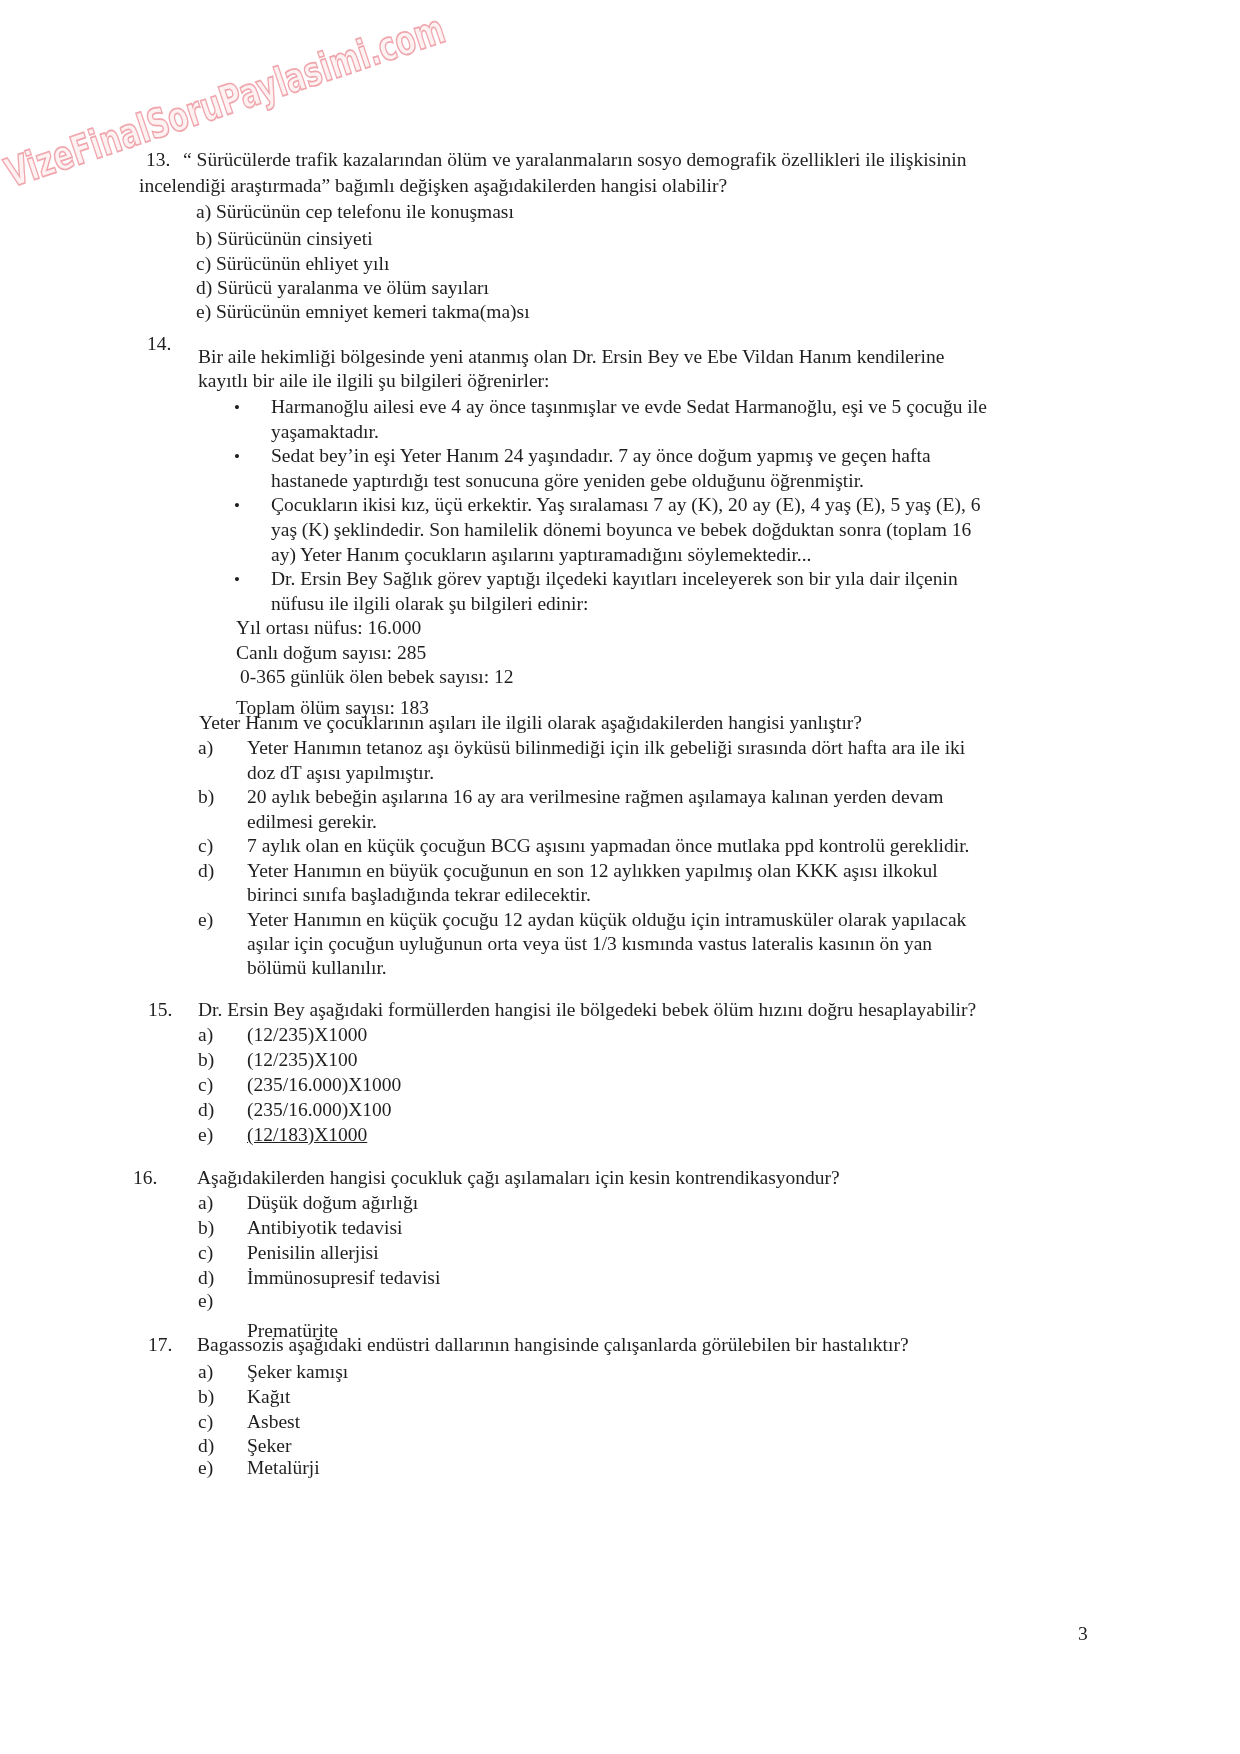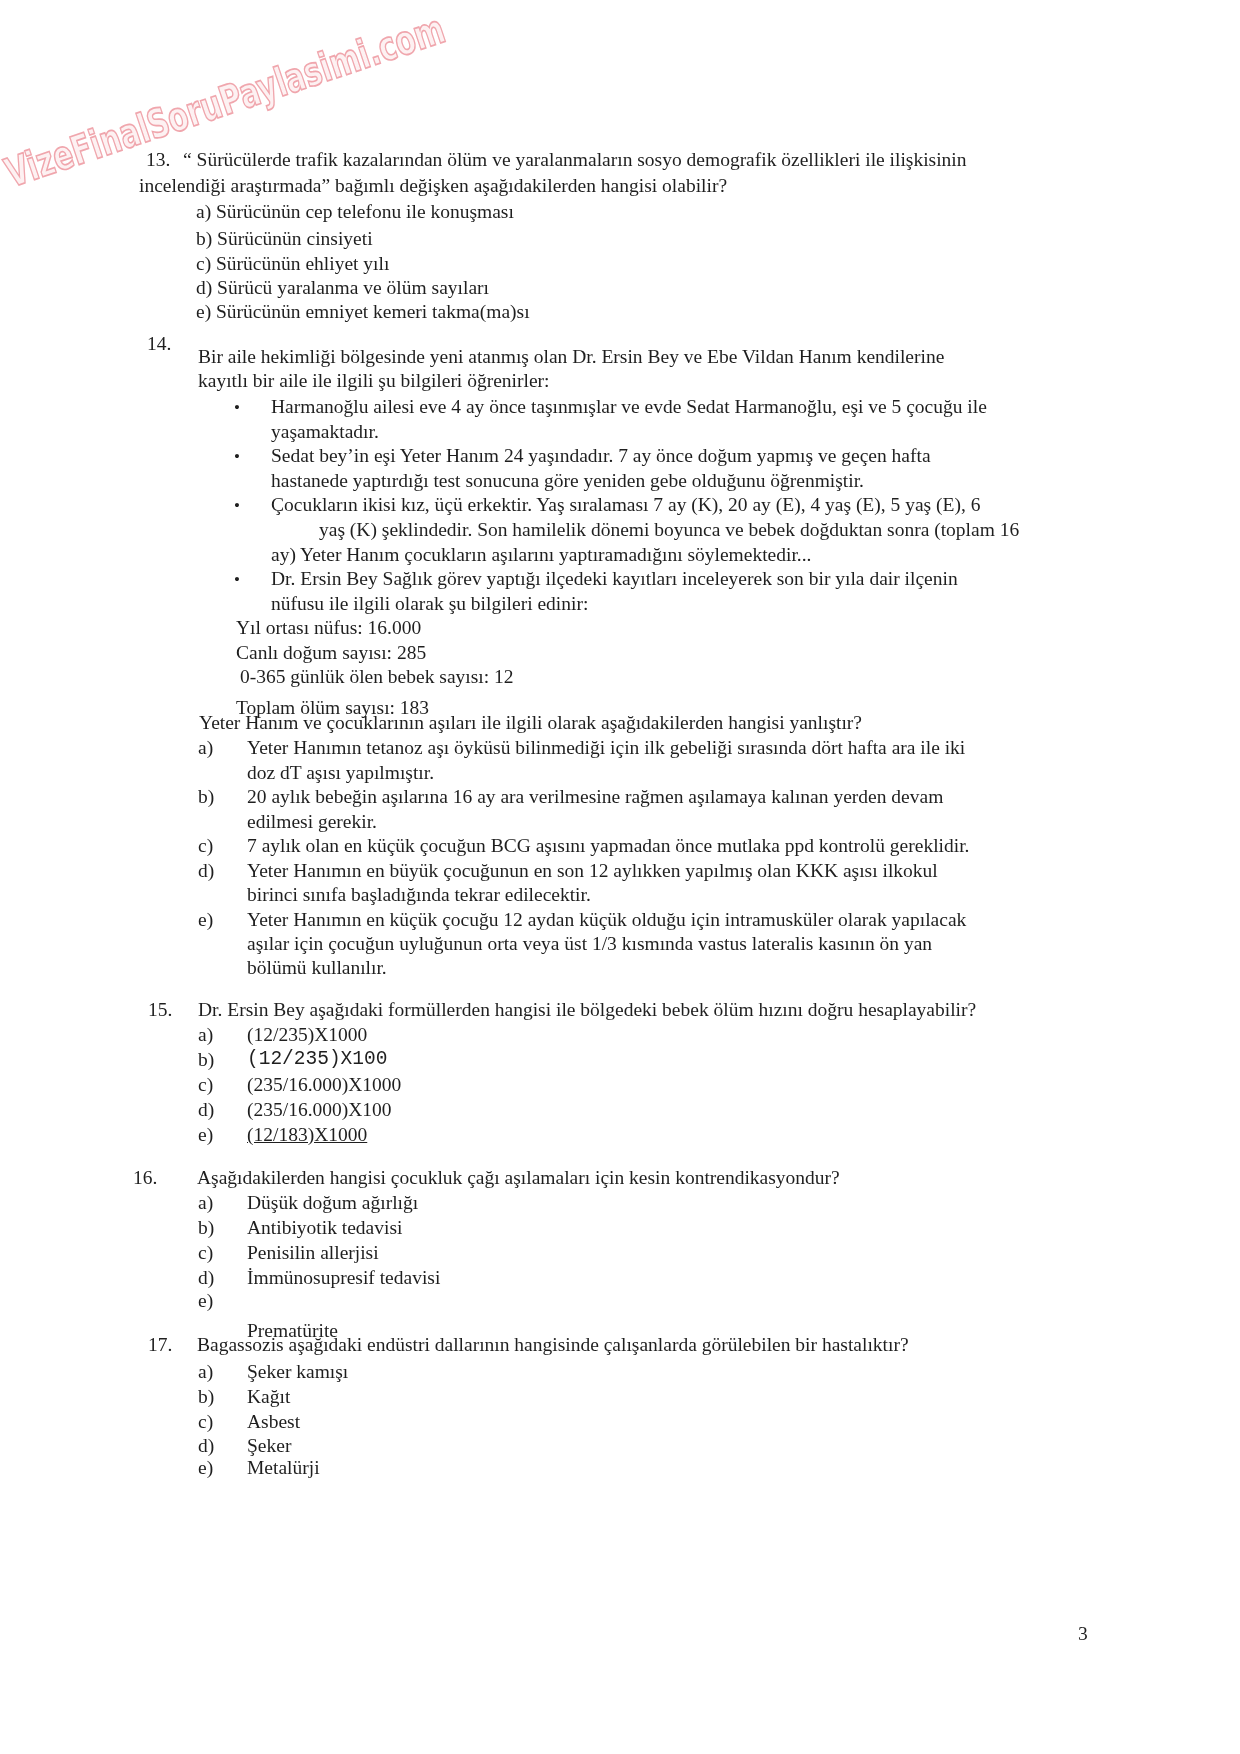--- a/index.html
+++ b/index.html
@@ -79,21 +79,21 @@
       <div class="bullet" style="left:234px;top:399px;">•</div>
       <div class="ln" style="left:271px;top:397px;">Harmanoğlu ailesi eve 4 ay önce taşınmışlar ve evde Sedat Harmanoğlu, eşi ve 5 çocuğu ile</div>
       <div class="ln" style="left:271px;top:422px;">yaşamaktadır.</div>
 
       <div class="bullet" style="left:234px;top:448px;">•</div>
       <div class="ln" style="left:271px;top:446px;">Sedat bey’in eşi Yeter Hanım 24 yaşındadır. 7 ay önce doğum yapmış ve geçen hafta</div>
       <div class="ln" style="left:271px;top:471px;">hastanede yaptırdığı test sonucuna göre yeniden gebe olduğunu öğrenmiştir.</div>
 
       <div class="bullet" style="left:234px;top:497px;">•</div>
       <div class="ln" style="left:271px;top:495px;">Çocukların ikisi kız, üçü erkektir. Yaş sıralaması 7 ay (K), 20 ay (E), 4 yaş (E), 5 yaş (E), 6</div>
-      <div class="ln" style="left:271px;top:520px;margin-left:48px;">yaş (K) şeklindedir. Son hamilelik dönemi boyunca ve bebek doğduktan sonra (toplam 16</div>
+      <div class="ln" style="left:271px;top:520px;">yaş (K) şeklindedir. Son hamilelik dönemi boyunca ve bebek doğduktan sonra (toplam 16</div>
       <div class="ln" style="left:271px;top:545px;">ay) Yeter Hanım çocukların aşılarını yaptıramadığını söylemektedir...</div>
 
       <div class="bullet" style="left:234px;top:571px;">•</div>
       <div class="ln" style="left:271px;top:569px;">Dr. Ersin Bey Sağlık görev yaptığı ilçedeki kayıtları inceleyerek son bir yıla dair ilçenin</div>
       <div class="ln" style="left:271px;top:594px;">nüfusu ile ilgili olarak şu bilgileri edinir:</div>
 
       <div class="ln" style="left:236px;top:618px;">Yıl ortası nüfus: 16.000</div>
       <div class="ln" style="left:236px;top:643px;">Canlı doğum sayısı: 285</div>
       <div class="ln" style="left:240px;top:667px;">0-365 günlük ölen bebek sayısı: 12</div>
       <div class="ln" style="left:236px;top:690px;margin-top:8px;">Toplam ölüm sayısı: 183</div>
@@ -120,21 +120,21 @@
       <div class="ln" style="left:247px;top:934px;">aşılar için çocuğun uyluğunun orta veya üst 1/3 kısmında vastus lateralis kasının ön yan</div>
       <div class="ln" style="left:247px;top:958px;">bölümü kullanılır.</div>
     </div>
 
     <div>
       <div class="ln" style="left:148px;top:1000px;">15.</div>
       <div class="ln" style="left:198px;top:1000px;">Dr. Ersin Bey aşağıdaki formüllerden hangisi ile bölgedeki bebek ölüm hızını doğru hesaplayabilir?</div>
       <div class="ln" style="left:198px;top:1025px;">a)</div>
       <div class="ln" style="left:247px;top:1025px;">(12/235)X1000</div>
       <div class="ln" style="left:198px;top:1050px;">b)</div>
-      <div class="ln" style="left:247px;top:1050px;font-family:Liberation Mono, monospace;">(12/235)X100</div>
+      <div class="ln" style="left:247px;top:1050px;">(12/235)X100</div>
       <div class="ln" style="left:198px;top:1075px;">c)</div>
       <div class="ln" style="left:247px;top:1075px;">(235/16.000)X1000</div>
       <div class="ln" style="left:198px;top:1100px;">d)</div>
       <div class="ln" style="left:247px;top:1100px;">(235/16.000)X100</div>
       <div class="ln" style="left:198px;top:1125px;">e)</div>
       <div class="ln" style="left:247px;top:1125px;text-decoration:underline;">(12/183)X1000</div>
     </div>
 
     <div>
       <div class="ln" style="left:133px;top:1168px;">16.</div>

